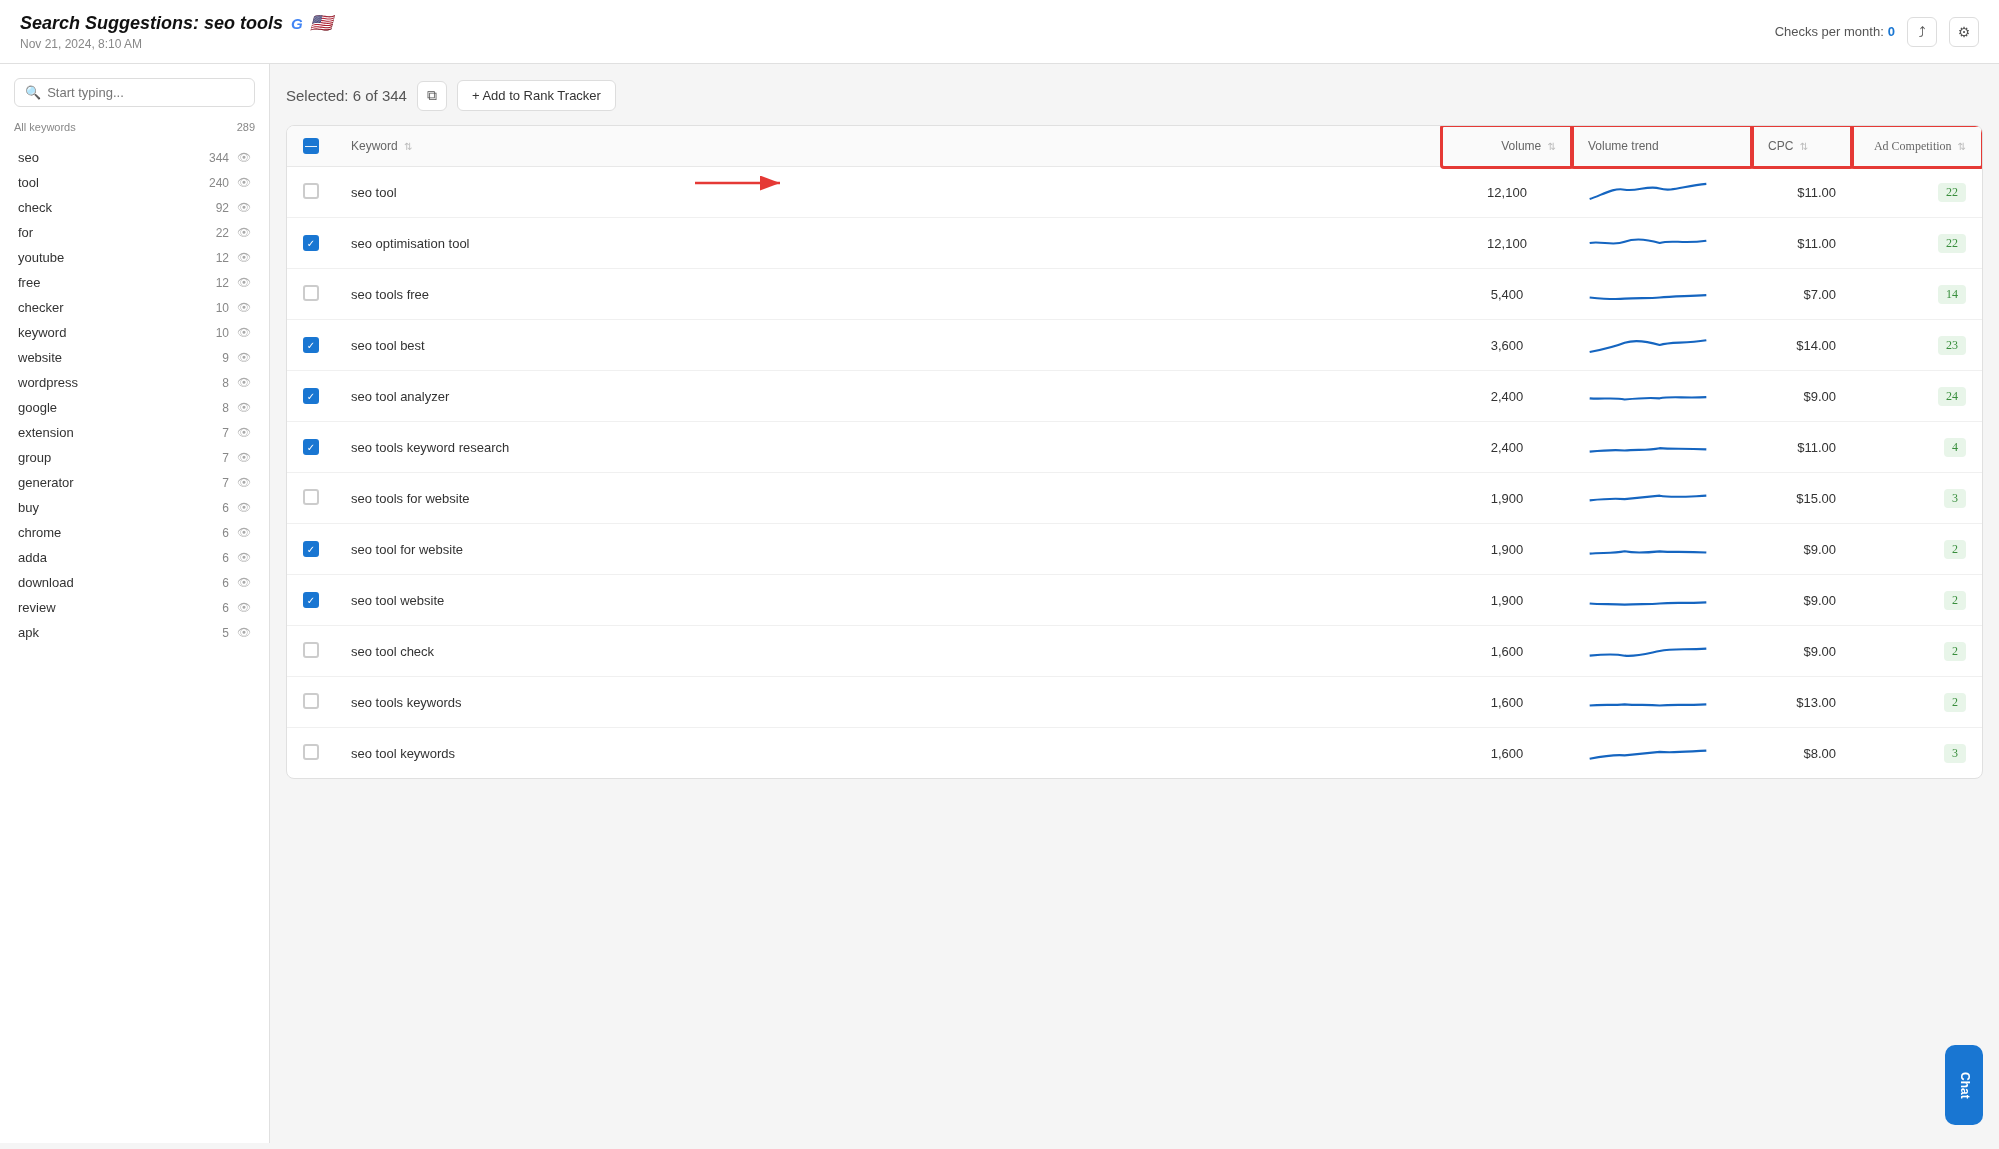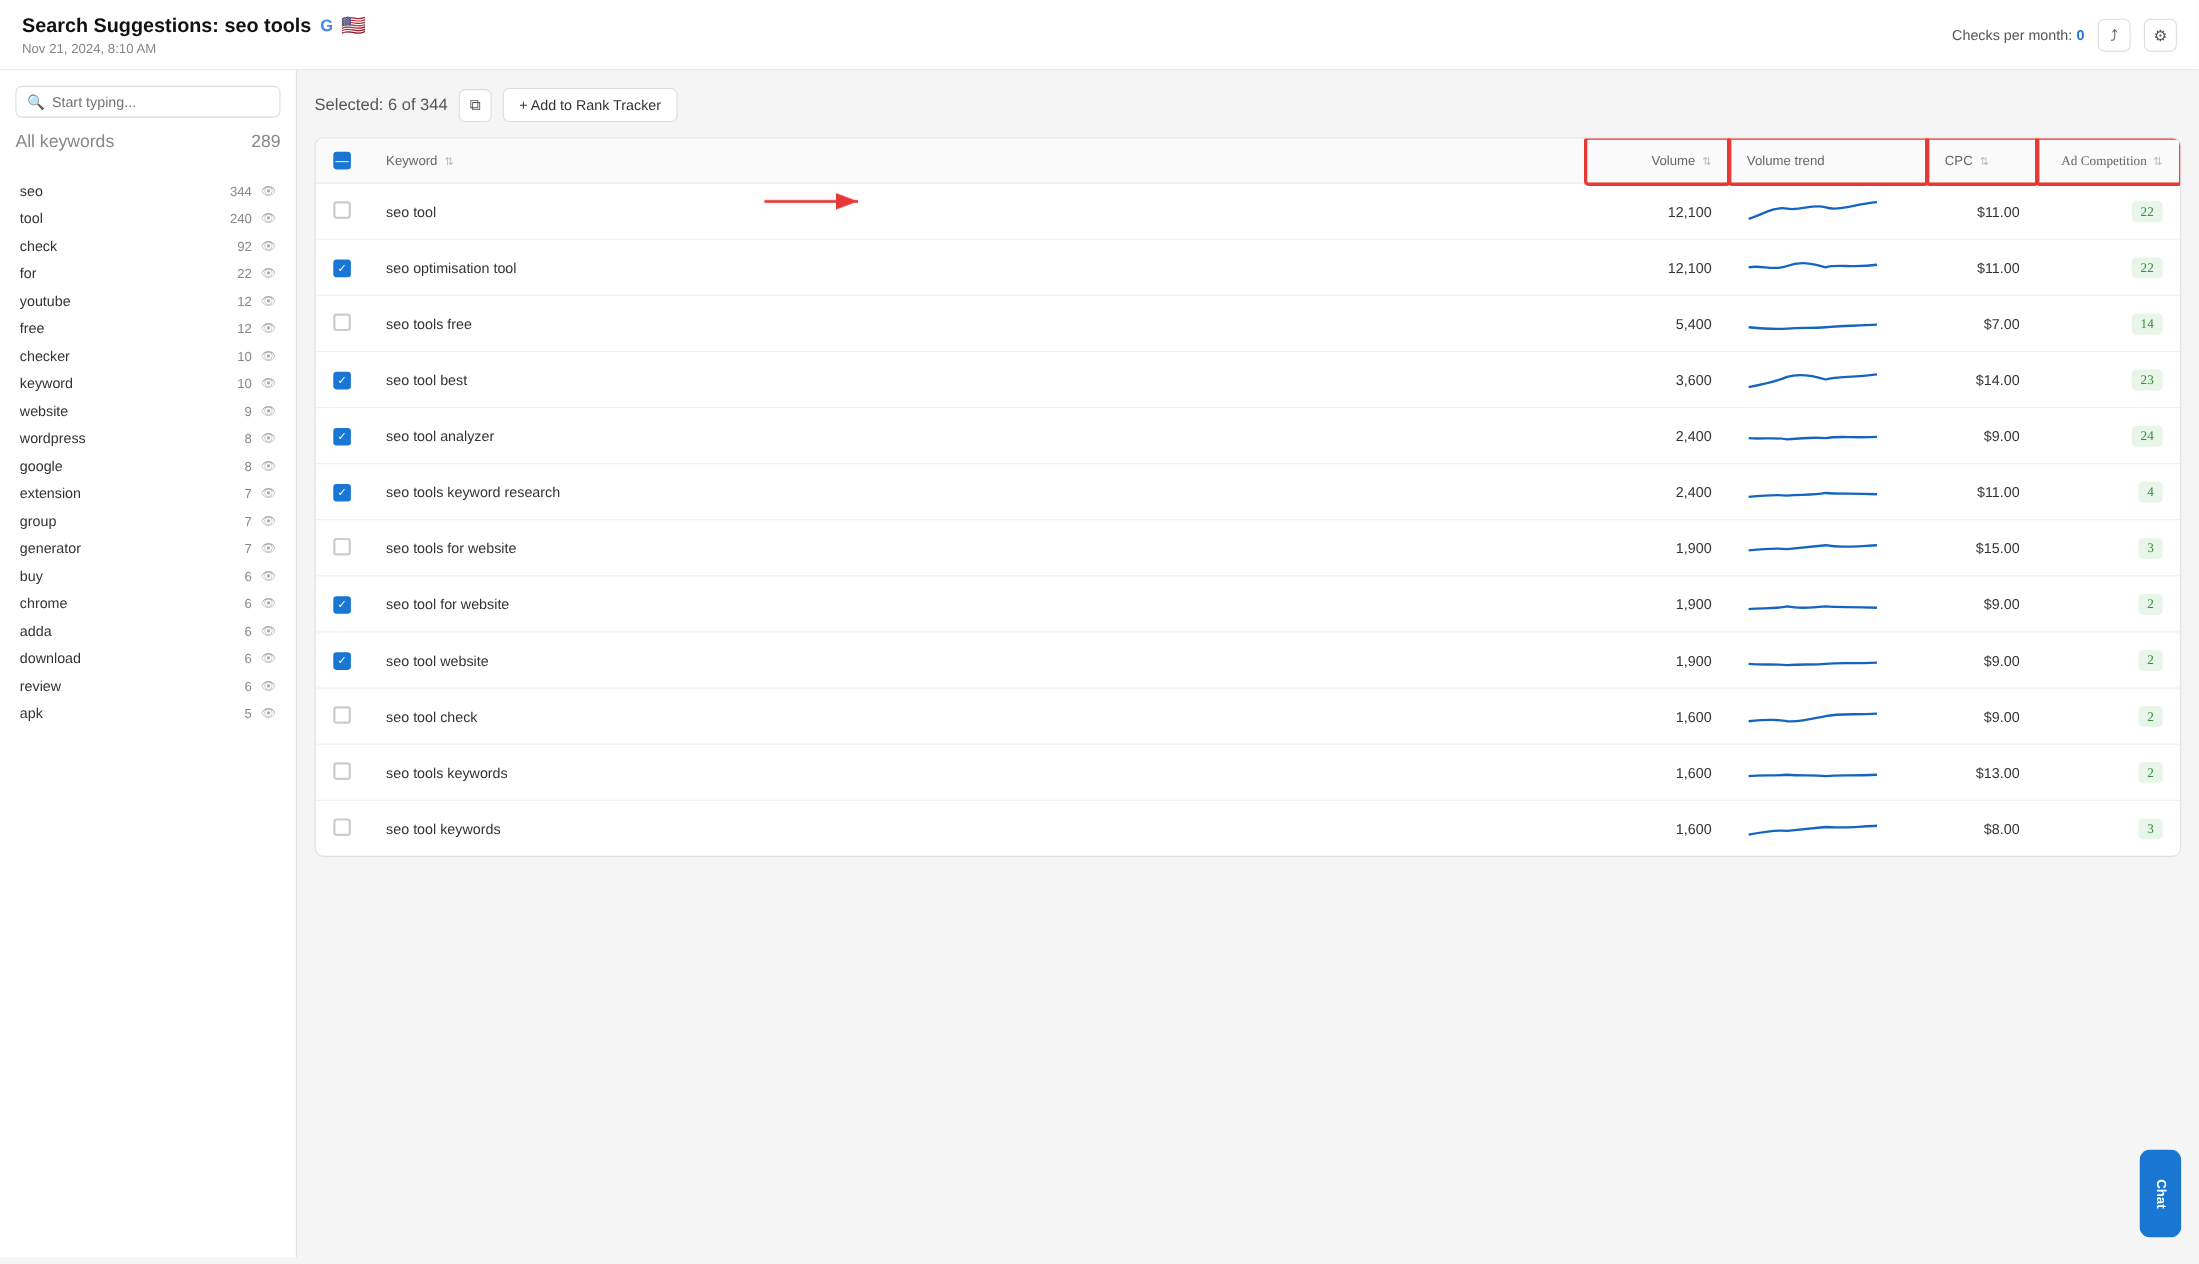--- a/index.html
+++ b/index.html
@@ -1,31 +1,31 @@
 <!DOCTYPE html>
 <html><head>
   <meta charset="utf-8">
   <style>
     * { box-sizing: border-box; margin: 0; padding: 0; }
     body { font-family: -apple-system, BlinkMacSystemFont, 'Segoe UI', sans-serif; background: #f5f5f5; color: #333; font-size: 13px; }
 
     .header { background: #fff; padding: 12px 20px; border-bottom: 1px solid #e0e0e0; display: flex; align-items: center; justify-content: space-between; }
-    .header-left h1 { font-size: 18px; font-weight: 700; color: #111; display: flex; align-items: center; gap: 8px; }
+    .header-left h1 { font-size: 18px; font-weight: 700; color: #111; display: flex; align-items: center; gap: 8px; font-style: italic; }
     .header-left .subtitle { font-size: 12px; color: #888; margin-top: 3px; }
     .header-right { display: flex; align-items: center; gap: 12px; font-size: 13px; color: #555; }
     .header-right .checks { display: flex; align-items: center; gap: 4px; }
     .icon-btn { width: 30px; height: 30px; border: 1px solid #ddd; border-radius: 6px; background: #fff; cursor: pointer; display: flex; align-items: center; justify-content: center; font-size: 14px; color: #555; }
 
     .main { display: flex; height: calc(100vh - 70px); }
 
     .sidebar { width: 270px; background: #fff; border-right: 1px solid #e0e0e0; padding: 14px; overflow-y: auto; flex-shrink: 0; }
     .search-box { display: flex; align-items: center; border: 1px solid #ddd; border-radius: 6px; padding: 6px 10px; margin-bottom: 14px; background: #fff; gap: 6px; }
     .search-box input { border: none; outline: none; font-size: 13px; color: #999; width: 100%; background: transparent; }
 
-    .sidebar-section-title { display: flex; justify-content: space-between; align-items: center; font-weight: 600; color: #333; margin-bottom: 22px; font-size: 16px; }
+    .sidebar-section-title { display: flex; justify-content: space-between; align-items: center; font-weight: 600; color: #333; margin-bottom: 12px; font-size: 11px; }
     .sidebar-section-title span { color: #888; font-weight: 400; }
 
     .sidebar-item { display: flex; justify-content: space-between; align-items: center; padding: 5px 4px; cursor: pointer; border-radius: 4px; }
     .sidebar-item-left { display: flex; align-items: center; gap: 6px; color: #333; }
     .sidebar-item-right { display: flex; align-items: center; gap: 8px; color: #888; font-size: 12px; }
     .eye-icon { font-size: 11px; color: #aaa; cursor: pointer; }
 
     .content { flex: 1; background: #f5f5f5; padding: 16px; overflow: auto; }
     .toolbar { display: flex; align-items: center; gap: 10px; margin-bottom: 14px; }
     .toolbar .selected-label { font-size: 15px; color: #555; }
@@ -40,21 +40,21 @@
     td { padding: 11px 16px; border-bottom: 1px solid #f0f0f0; color: #333; font-size: 13px; vertical-align: middle; }
     tr:last-child td { border-bottom: none; }
 
     .checkbox-col { width: 40px; }
     .keyword-col { min-width: 220px; }
     .volume-col { width: 130px; text-align: right; }
     .trend-col { width: 180px; }
     .cpc-col { width: 100px; text-align: right; }
     .adcomp-col { width: 130px; text-align: right; font-family: Liberation Serif, serif; }
 
-    .volume-val { text-align: right; }
+    .volume-val { text-align: center; }
     .cpc-val { text-align: right; }
 
     .ad-badge { display: inline-block; padding: 2px 8px; border-radius: 4px; font-size: 12px; font-weight: 500; }
     .ad-badge.green { background: #e8f5e9; color: #388e3c; }
 
     .checkbox { width: 16px; height: 16px; border: 2px solid #ccc; border-radius: 3px; cursor: pointer; display: inline-flex; align-items: center; justify-content: center; }
     .checkbox.checked { background: #1976d2; border-color: #1976d2; color: #fff; font-size: 10px; }
     .checkbox.indeterminate { background: #1976d2; border-color: #1976d2; color: #fff; font-size: 12px; }
 
     .red-box-header { outline: 3px solid #e53935; outline-offset: -1px; border-radius: 2px; }

